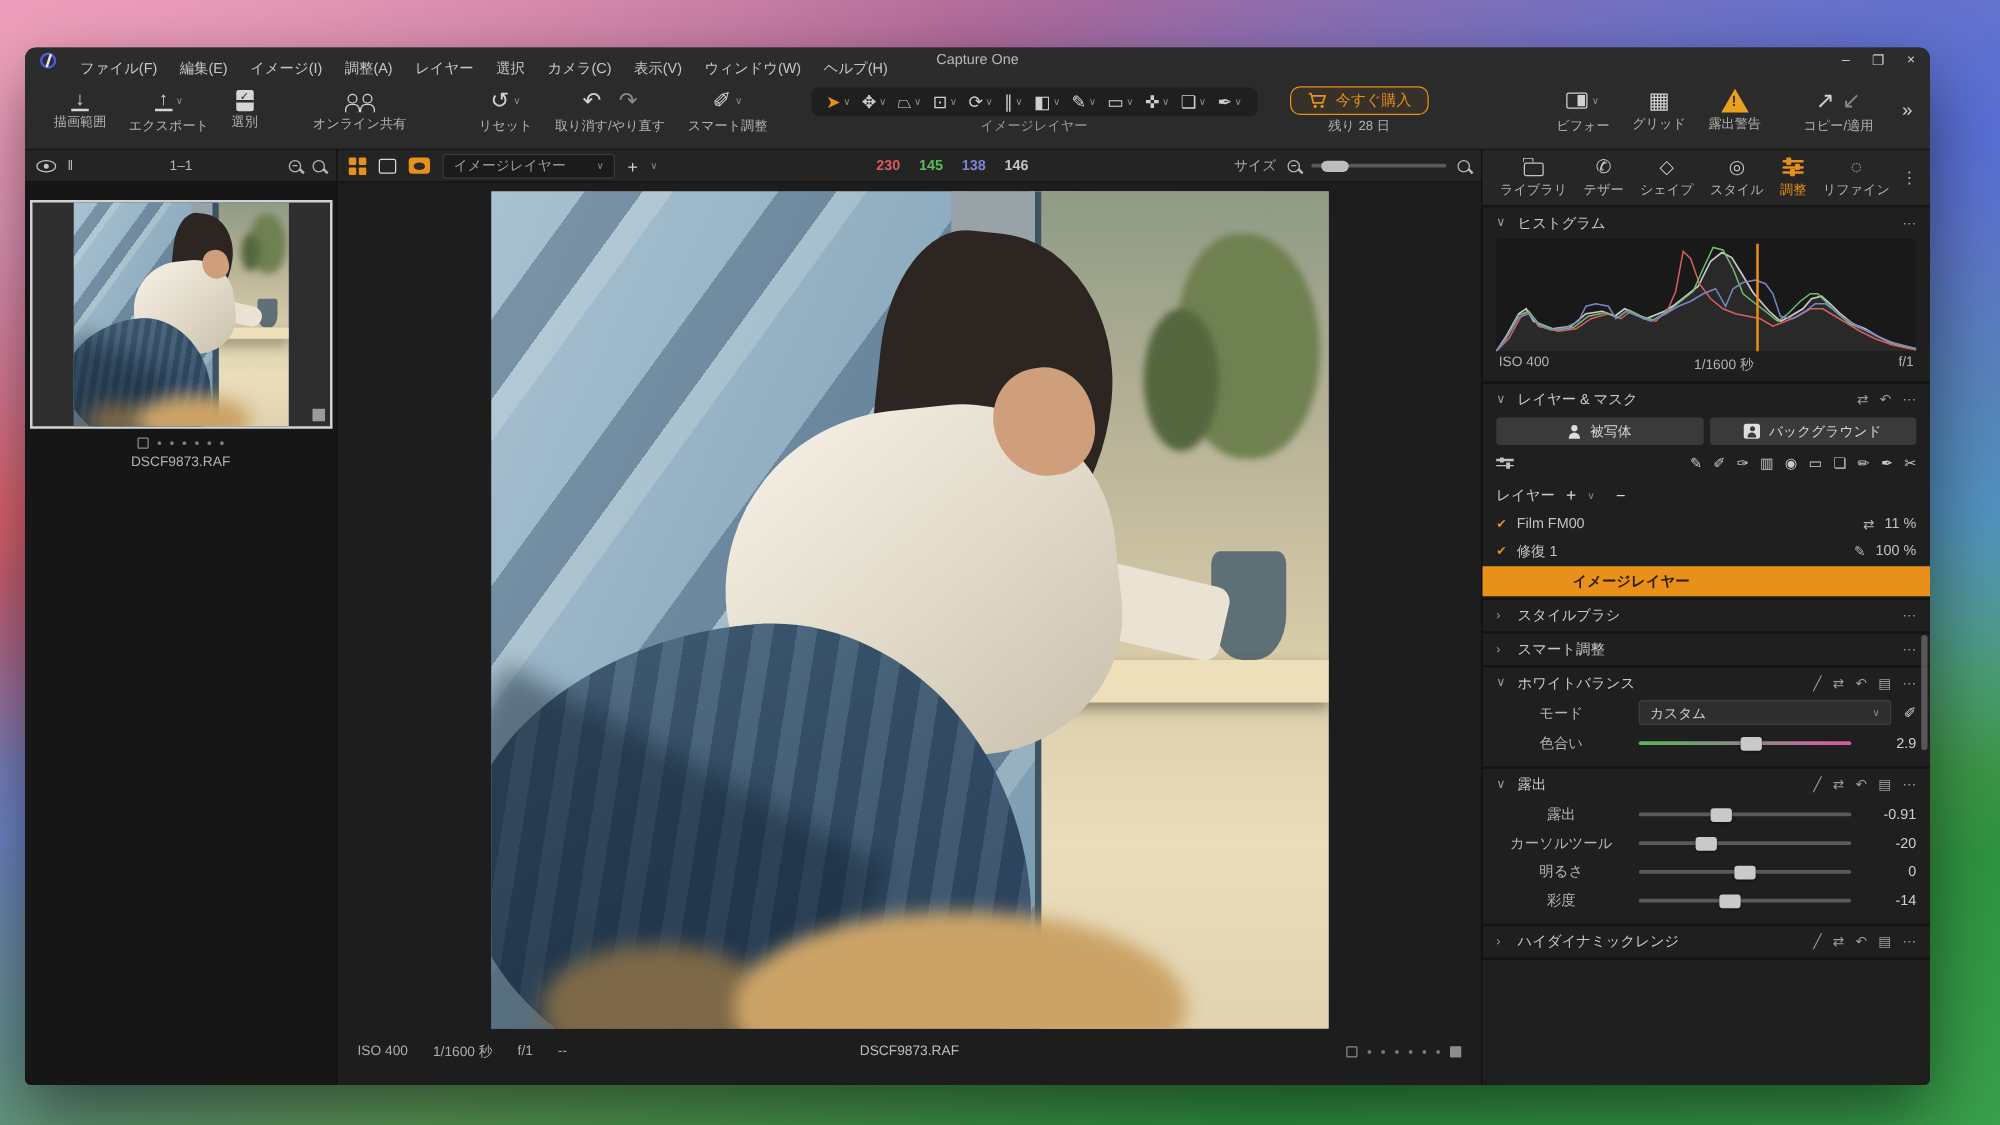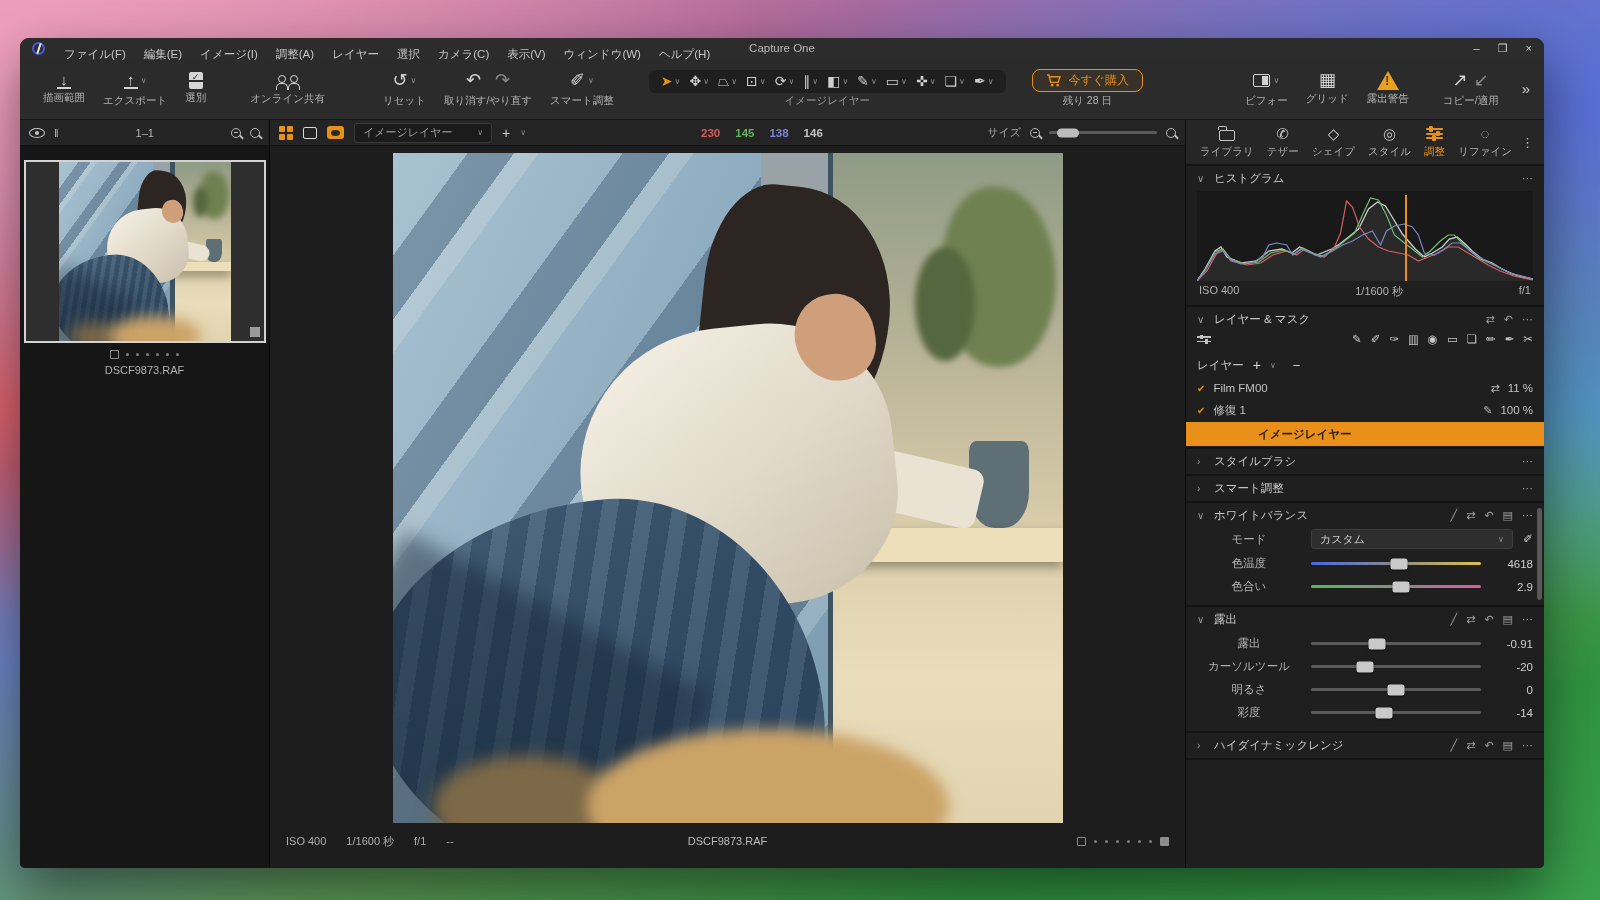--- a/index.html
+++ b/index.html
@@ -579,20 +579,30 @@
       <div class="section">
         <div class="sechead">
           <span class="chev">∨</span>
           <span>レイヤー &amp; マスク</span>
           <span class="hicons">
             <span>⇄</span>
             <span>↶</span>
             <span>⋯</span>
           </span>
         </div>
+        <div class="lm-btnrow">
+          <div class="lm-btn">
+            <span class="i-person"></span>
+            <span>被写体</span>
+          </div>
+          <div class="lm-btn">
+            <span class="i-person-box"></span>
+            <span>バックグラウンド</span>
+          </div>
+        </div>
         <div class="mask-tools">
           <span class="i-adjust">
               <i></i>
               <i></i>
             </span>
           <span class="mask-icons">
             <span>✎</span>
             <span>✐</span>
             <span>✑</span>
             <span>▥</span>
@@ -660,27 +670,20 @@
         </div>
         <div class="modrow">
           <span class="slabel">モード</span>
           <span class="modsel">
             <span>カスタム</span>
             <span class="caret">∨</span>
           </span>
           <span class="dropper">✐</span>
         </div>
         <div class="srow">
-          <span class="slabel">色温度</span>
-          <span class="strack temp">
-              <span class="shandle" style="left:52%"></span>
-            </span>
-          <span class="sval">4618</span>
-        </div>
-        <div class="srow">
           <span class="slabel">色合い</span>
           <span class="strack tint">
               <span class="shandle" style="left:53%"></span>
             </span>
           <span class="sval">2.9</span>
         </div>
       </div>
 
       <div class="section" style="padding-bottom:7px">
         <div class="sechead">

